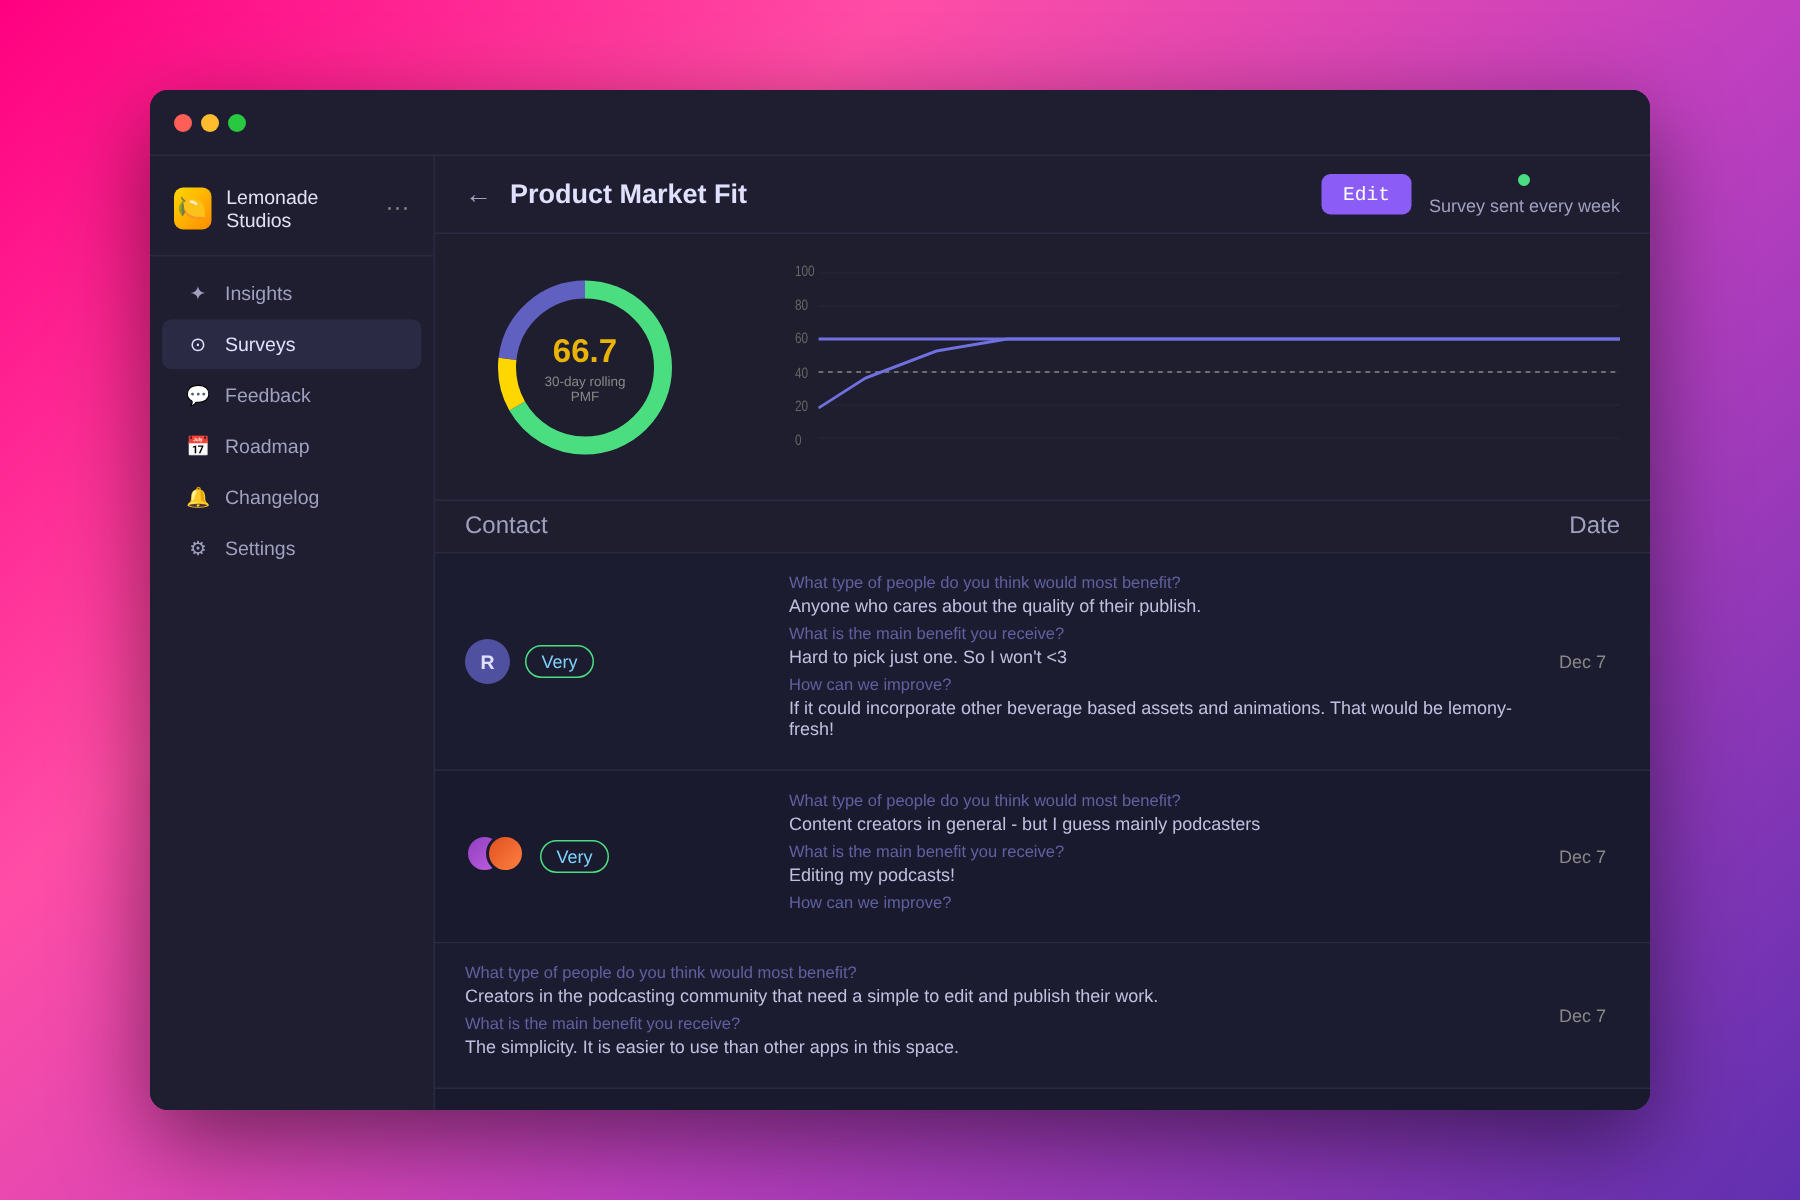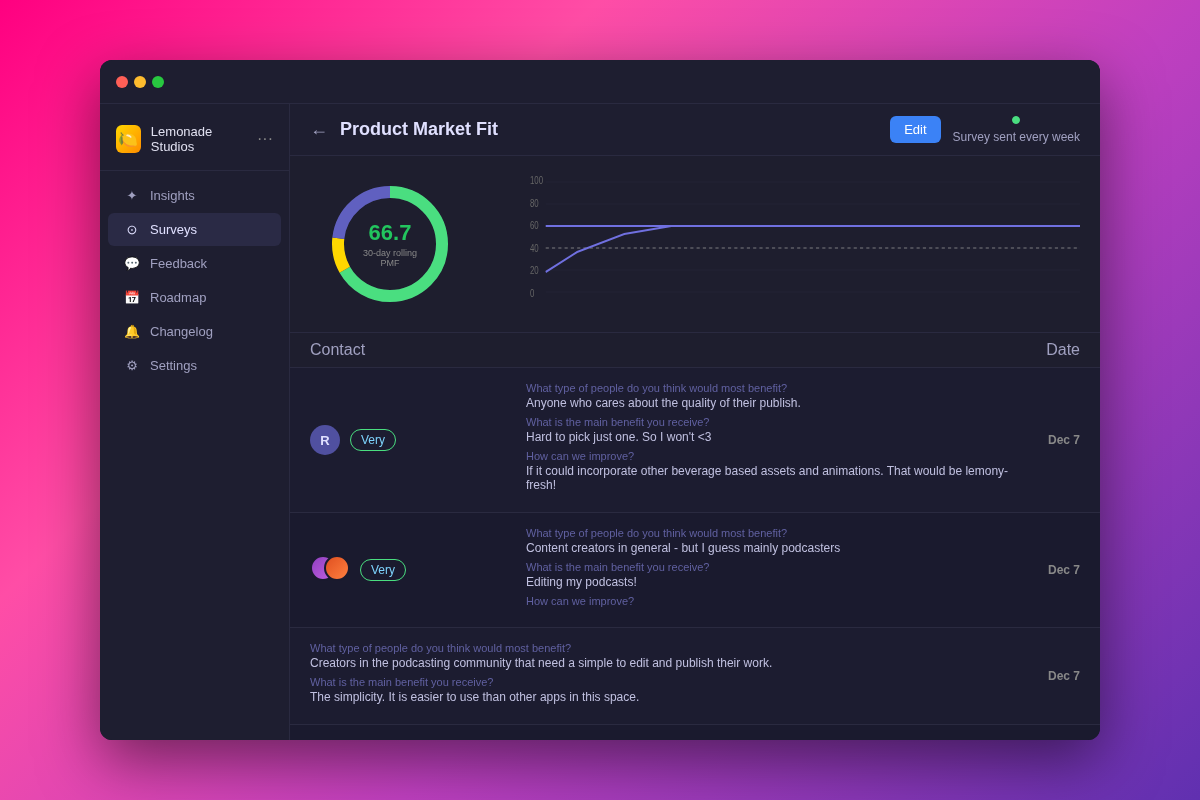--- a/index.html
+++ b/index.html
@@ -126,28 +126,29 @@
       font-size: 18px;
       cursor: pointer;
     }
     .page-title {
       color: #e0e0ff;
       font-size: 18px;
       font-weight: 600;
       flex: 1;
     }
     .edit-btn {
-      background: #3b82f6;
+      background: #8b5cf6;
       color: white;
       border: none;
       padding: 6px 14px;
       border-radius: 6px;
       font-size: 13px;
       font-weight: 500;
       cursor: pointer;
+      font-family: Liberation Mono, monospace;
     }
     .survey-status {
       display: flex;
       align-items: center;
       gap: 6px;
       color: #a0a0c0;
       font-size: 12px;
       flex-direction: column;
     }
     .status-dot {
@@ -180,21 +181,21 @@
       transform: rotate(-90deg);
     }
     .donut-center {
       position: absolute;
       top: 50%;
       left: 50%;
       transform: translate(-50%, -50%);
       text-align: center;
     }
     .donut-value {
-      color: #22c55e;
+      color: #eab308;
       font-size: 22px;
       font-weight: 700;
       display: block;
     }
     .donut-label {
       color: #888;
       font-size: 9px;
       display: block;
       margin-top: 2px;
     }
@@ -316,22 +317,21 @@
     .qa-answer {
       color: #c0c0e0;
       font-size: 12px;
     }
     .date-cell {
       color: #888;
       font-size: 12px;
       margin-left: auto;
       flex-shrink: 0;
       width: 50px;
-      text-align: right;
-      font-weight: bold;
+      text-align: center;
     }
     .response-row:nth-child(odd) { background: #1c1c30; }
 
     ::-webkit-scrollbar { width: 6px; }
     ::-webkit-scrollbar-track { background: #1a1a2e; }
     ::-webkit-scrollbar-thumb { background: #3a3a5a; border-radius: 3px; }
   </style>
 </head>
 <body>
 

